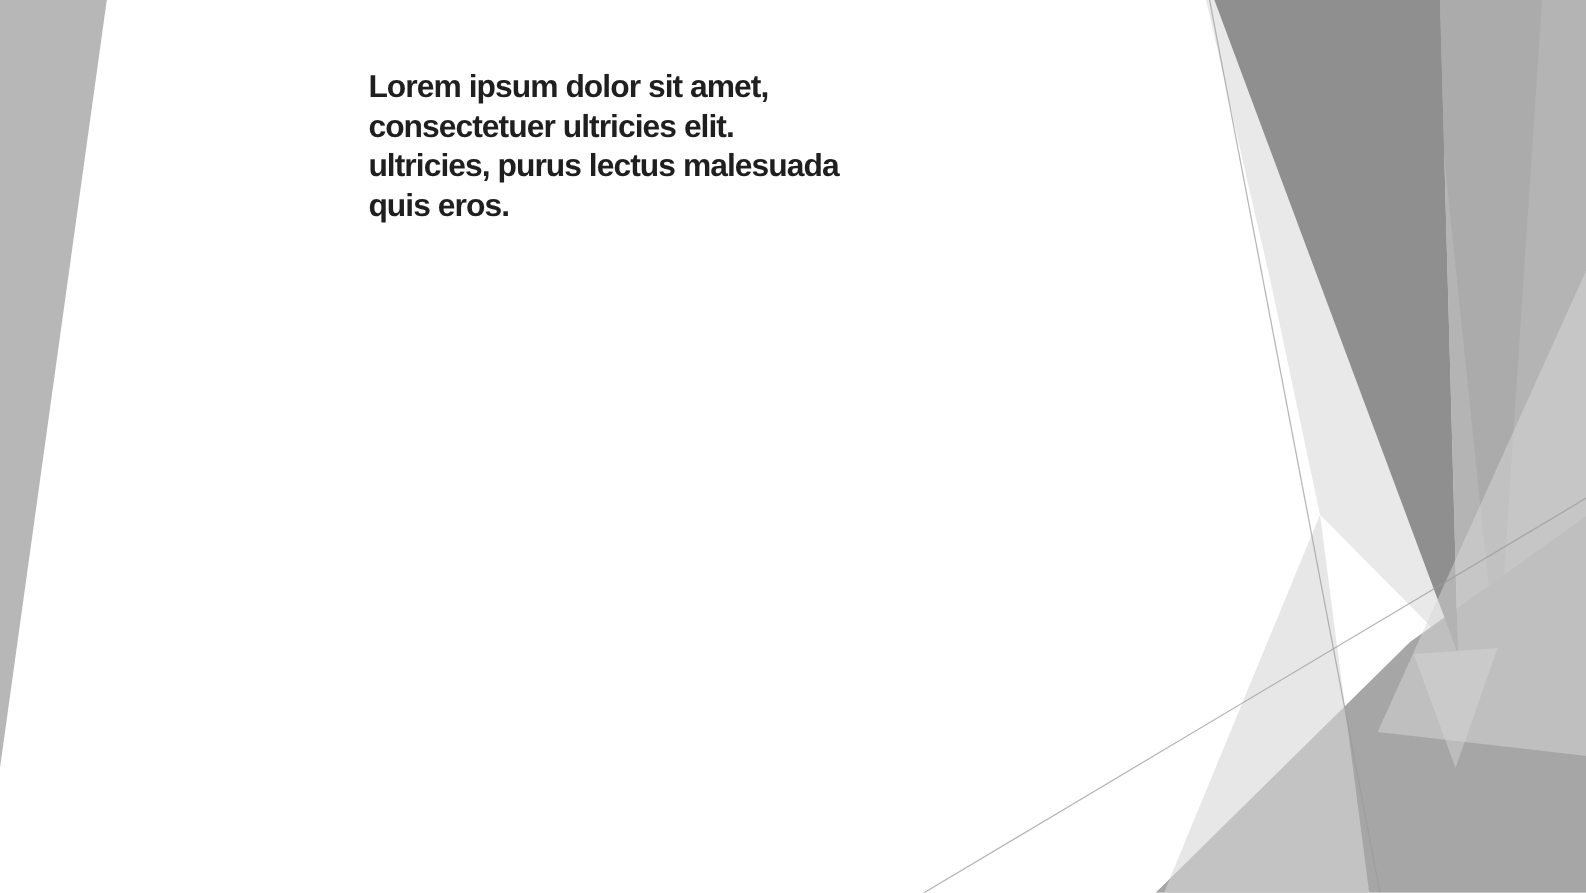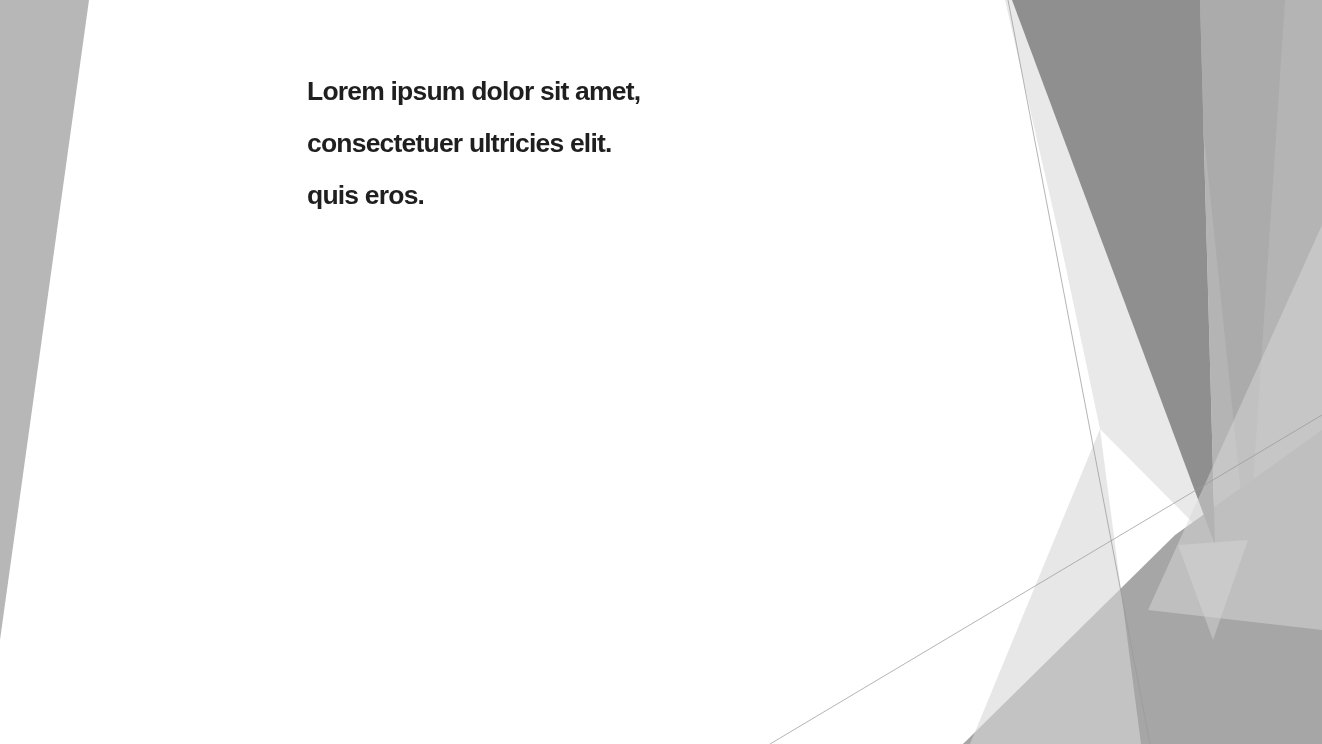--- a/index.html
+++ b/index.html
@@ -23,21 +23,21 @@
     left: 307px;
     top: 56px;
     width: 540px;
     color: #1f1f1f;
     font-size: 26.5px;
     font-weight: bold;
     letter-spacing: -0.8px;
     line-height: 33px;
     cursor: default;
   }
-  .text-line { white-space: nowrap; margin-top: 19px; }
+  .text-line { white-space: nowrap; }
 </style>
 </head>
 <body>
 
 <div class="slide">
 
   <svg class="decor-svg" viewBox="0 0 1322 744" aria-hidden="true">
 
     <polygon points="0,0 89,0 0,640" fill="#b7b7b7"></polygon>
 
@@ -58,16 +58,17 @@
     <polygon points="1178,545 1248,540 1213,640" fill-opacity="0.45" fill="#d7d7d7"></polygon>
 
     <line x1="1008" y1="0" x2="1150" y2="744" stroke-width="1" stroke-opacity="0.75" stroke="#9b9b9b"></line>
 
     <line x1="1322" y1="415" x2="770" y2="744" stroke-width="1" stroke-opacity="0.75" stroke="#9b9b9b"></line>
   </svg>
 
   <div class="text-block">
     <div class="text-line">Lorem ipsum dolor sit amet,</div>
     <div class="text-line">consectetuer ultricies elit.</div>
+    <div class="text-line">ultricies, purus lectus malesuada</div>
     <div class="text-line">quis eros.</div>
   </div>
 
 </div>
 
 </body></html>

